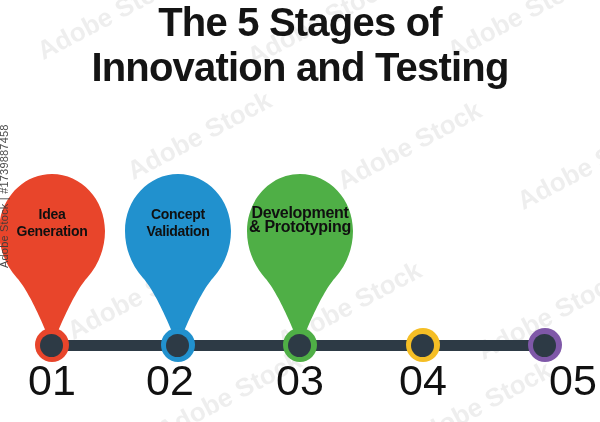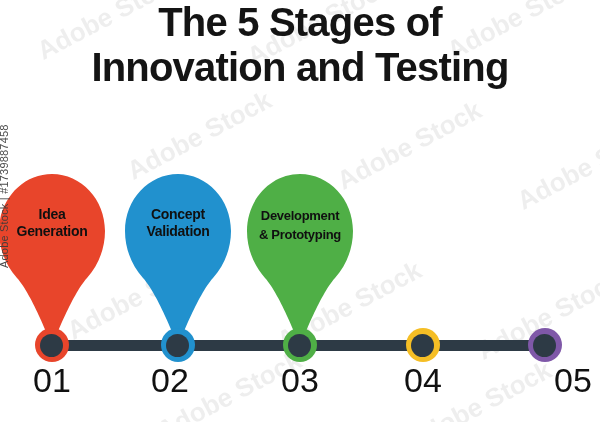--- a/index.html
+++ b/index.html
@@ -75,22 +75,22 @@
     text-align: center;
     font-family: "Liberation Sans", sans-serif;
     font-weight: bold;
     color: #101010;
     font-size: 14px;
     line-height: 17px;
     letter-spacing: -0.3px;
     white-space: pre-line;
   }
   .pin-label.small {
-    font-size: 13px;
-    line-height: 19px;
+    font-size: 16px;
+    line-height: 14px;
   }
   .pin-label.three-line {
     top: 22px;
   }
 
   
   .pin-dot-ring {
     position: absolute;
     width: 34px;
     height: 34px;
@@ -107,21 +107,21 @@
   }
 
   
   .step-number {
     position: absolute;
     top: 360px;
     width: 106px;
     text-align: center;
     font-family: "Liberation Sans", sans-serif;
     font-weight: normal;
-    font-size: 34px;
+    font-size: 43px;
     line-height: 40px;
     color: #111111;
     letter-spacing: 0px;
   }
 
   
   .watermark-vertical {
     position: absolute;
     left: -2px;
     top: 268px;

